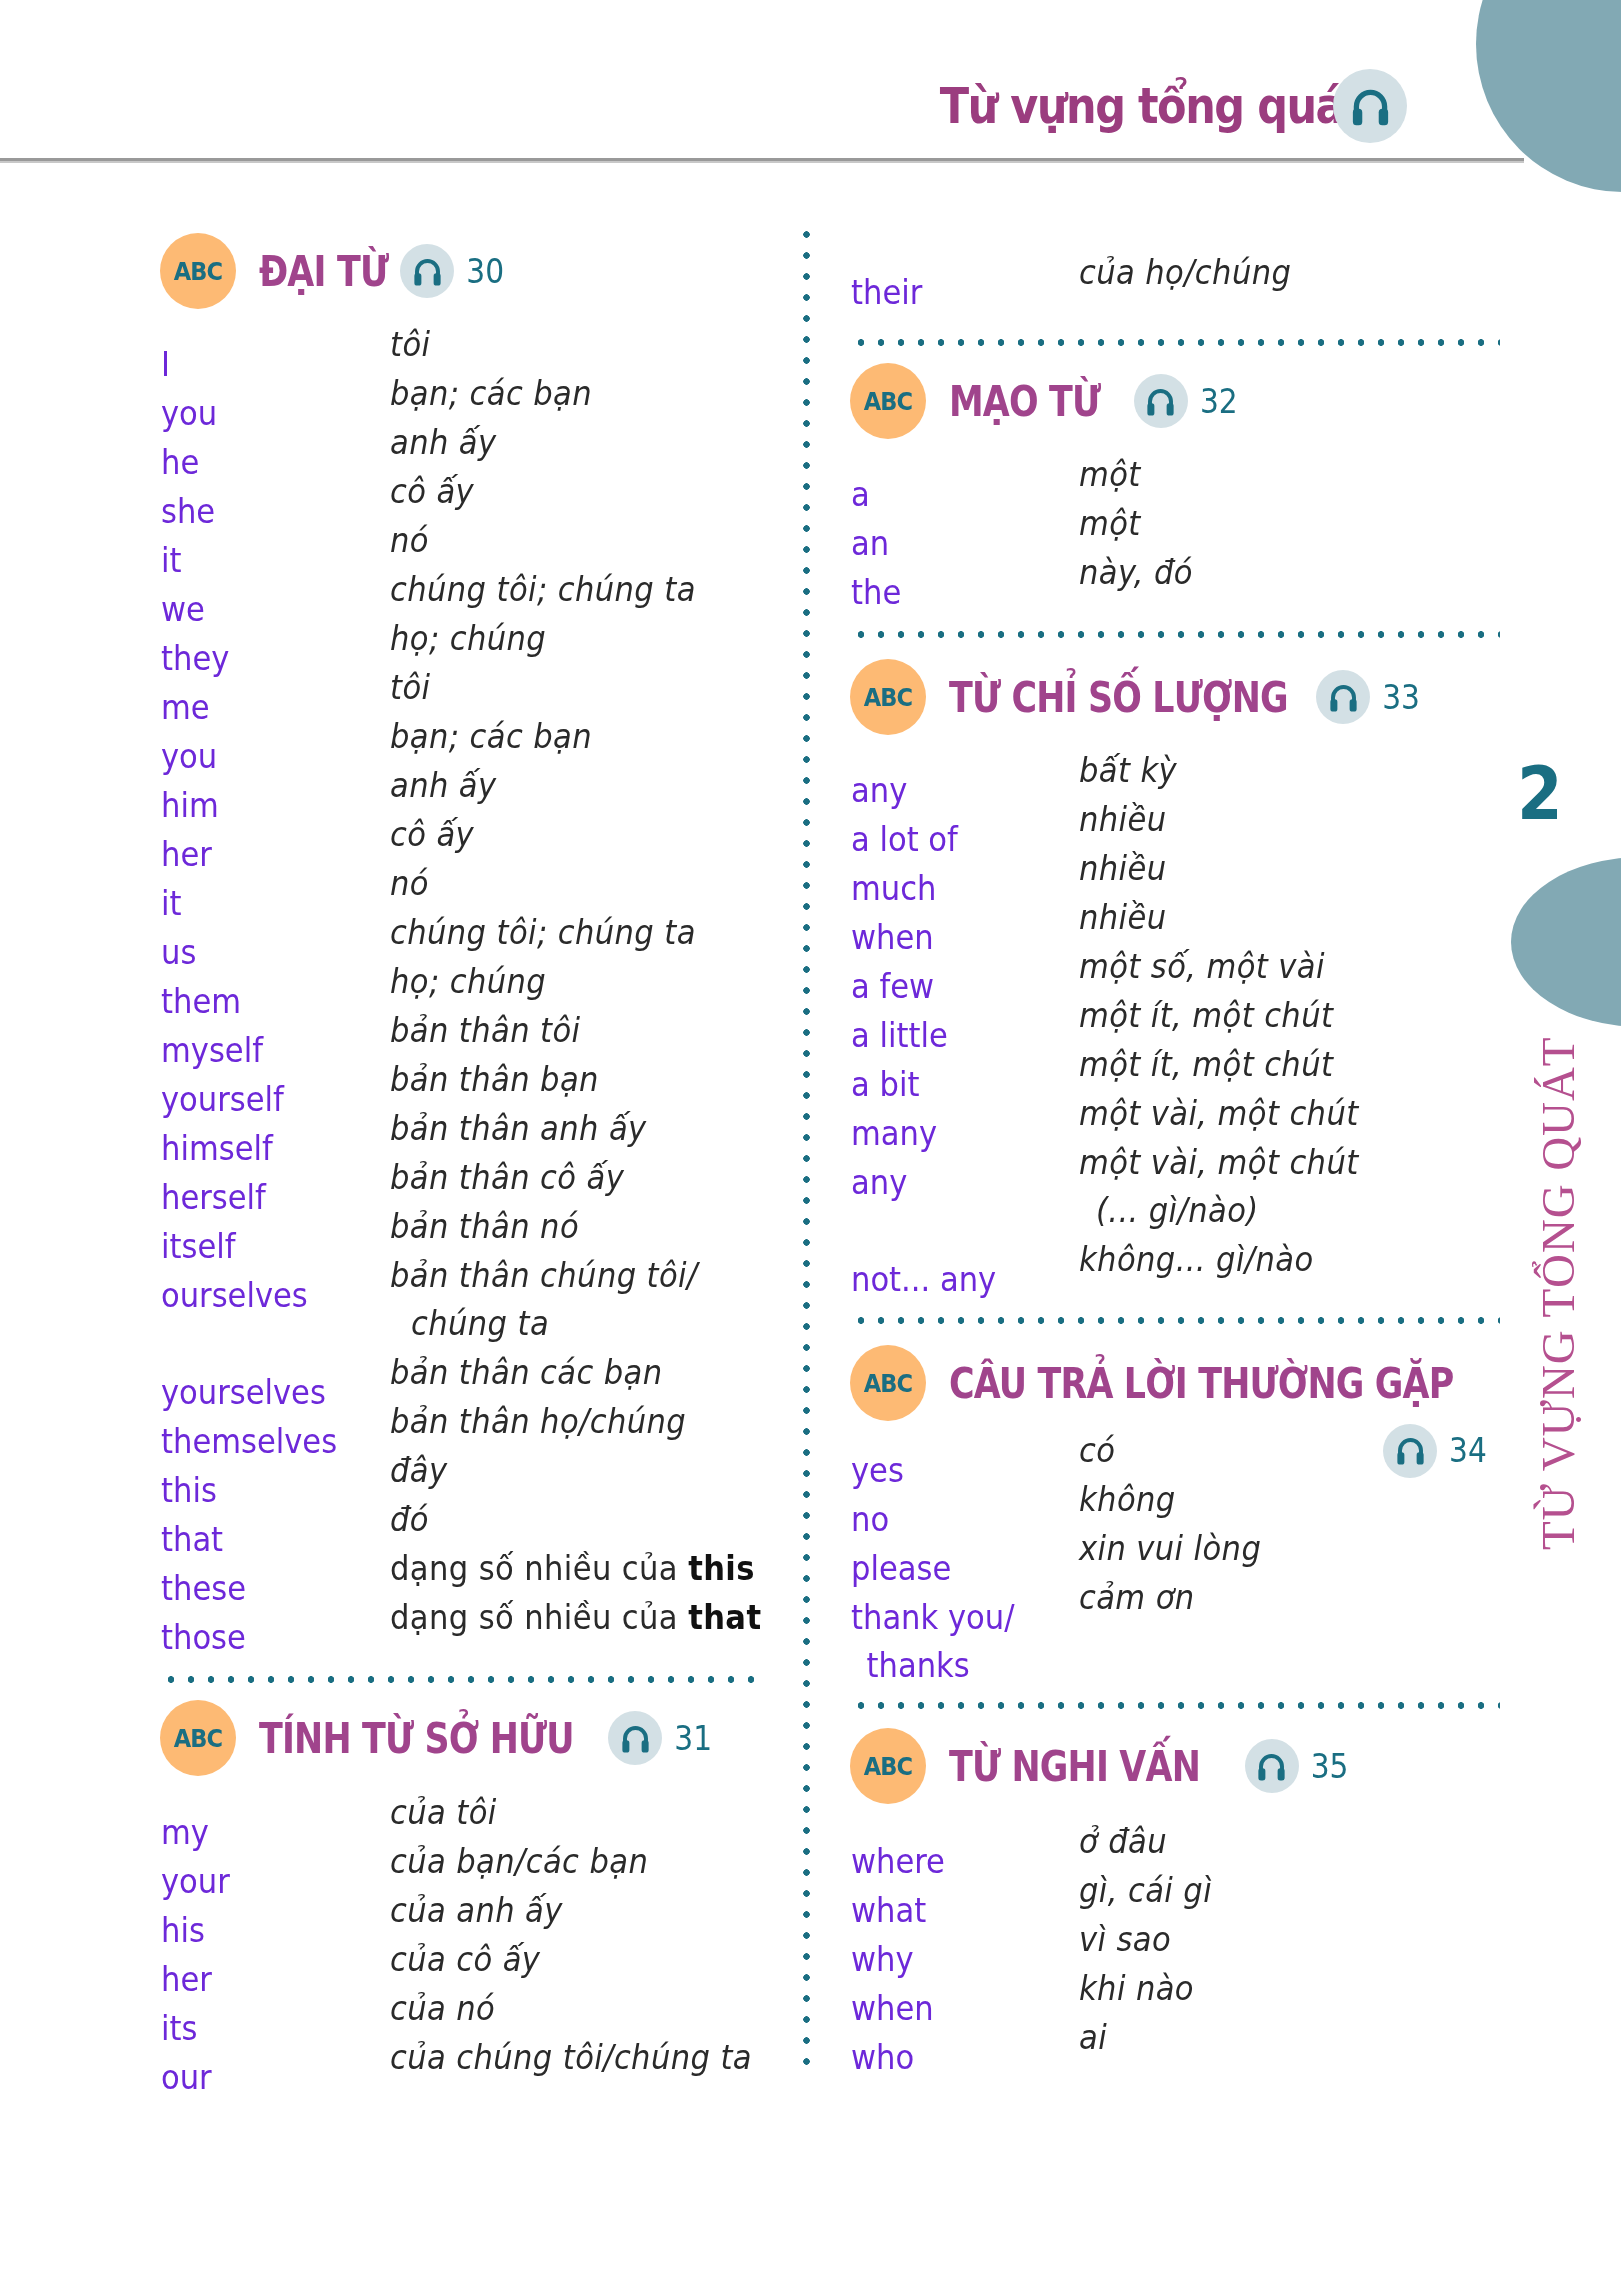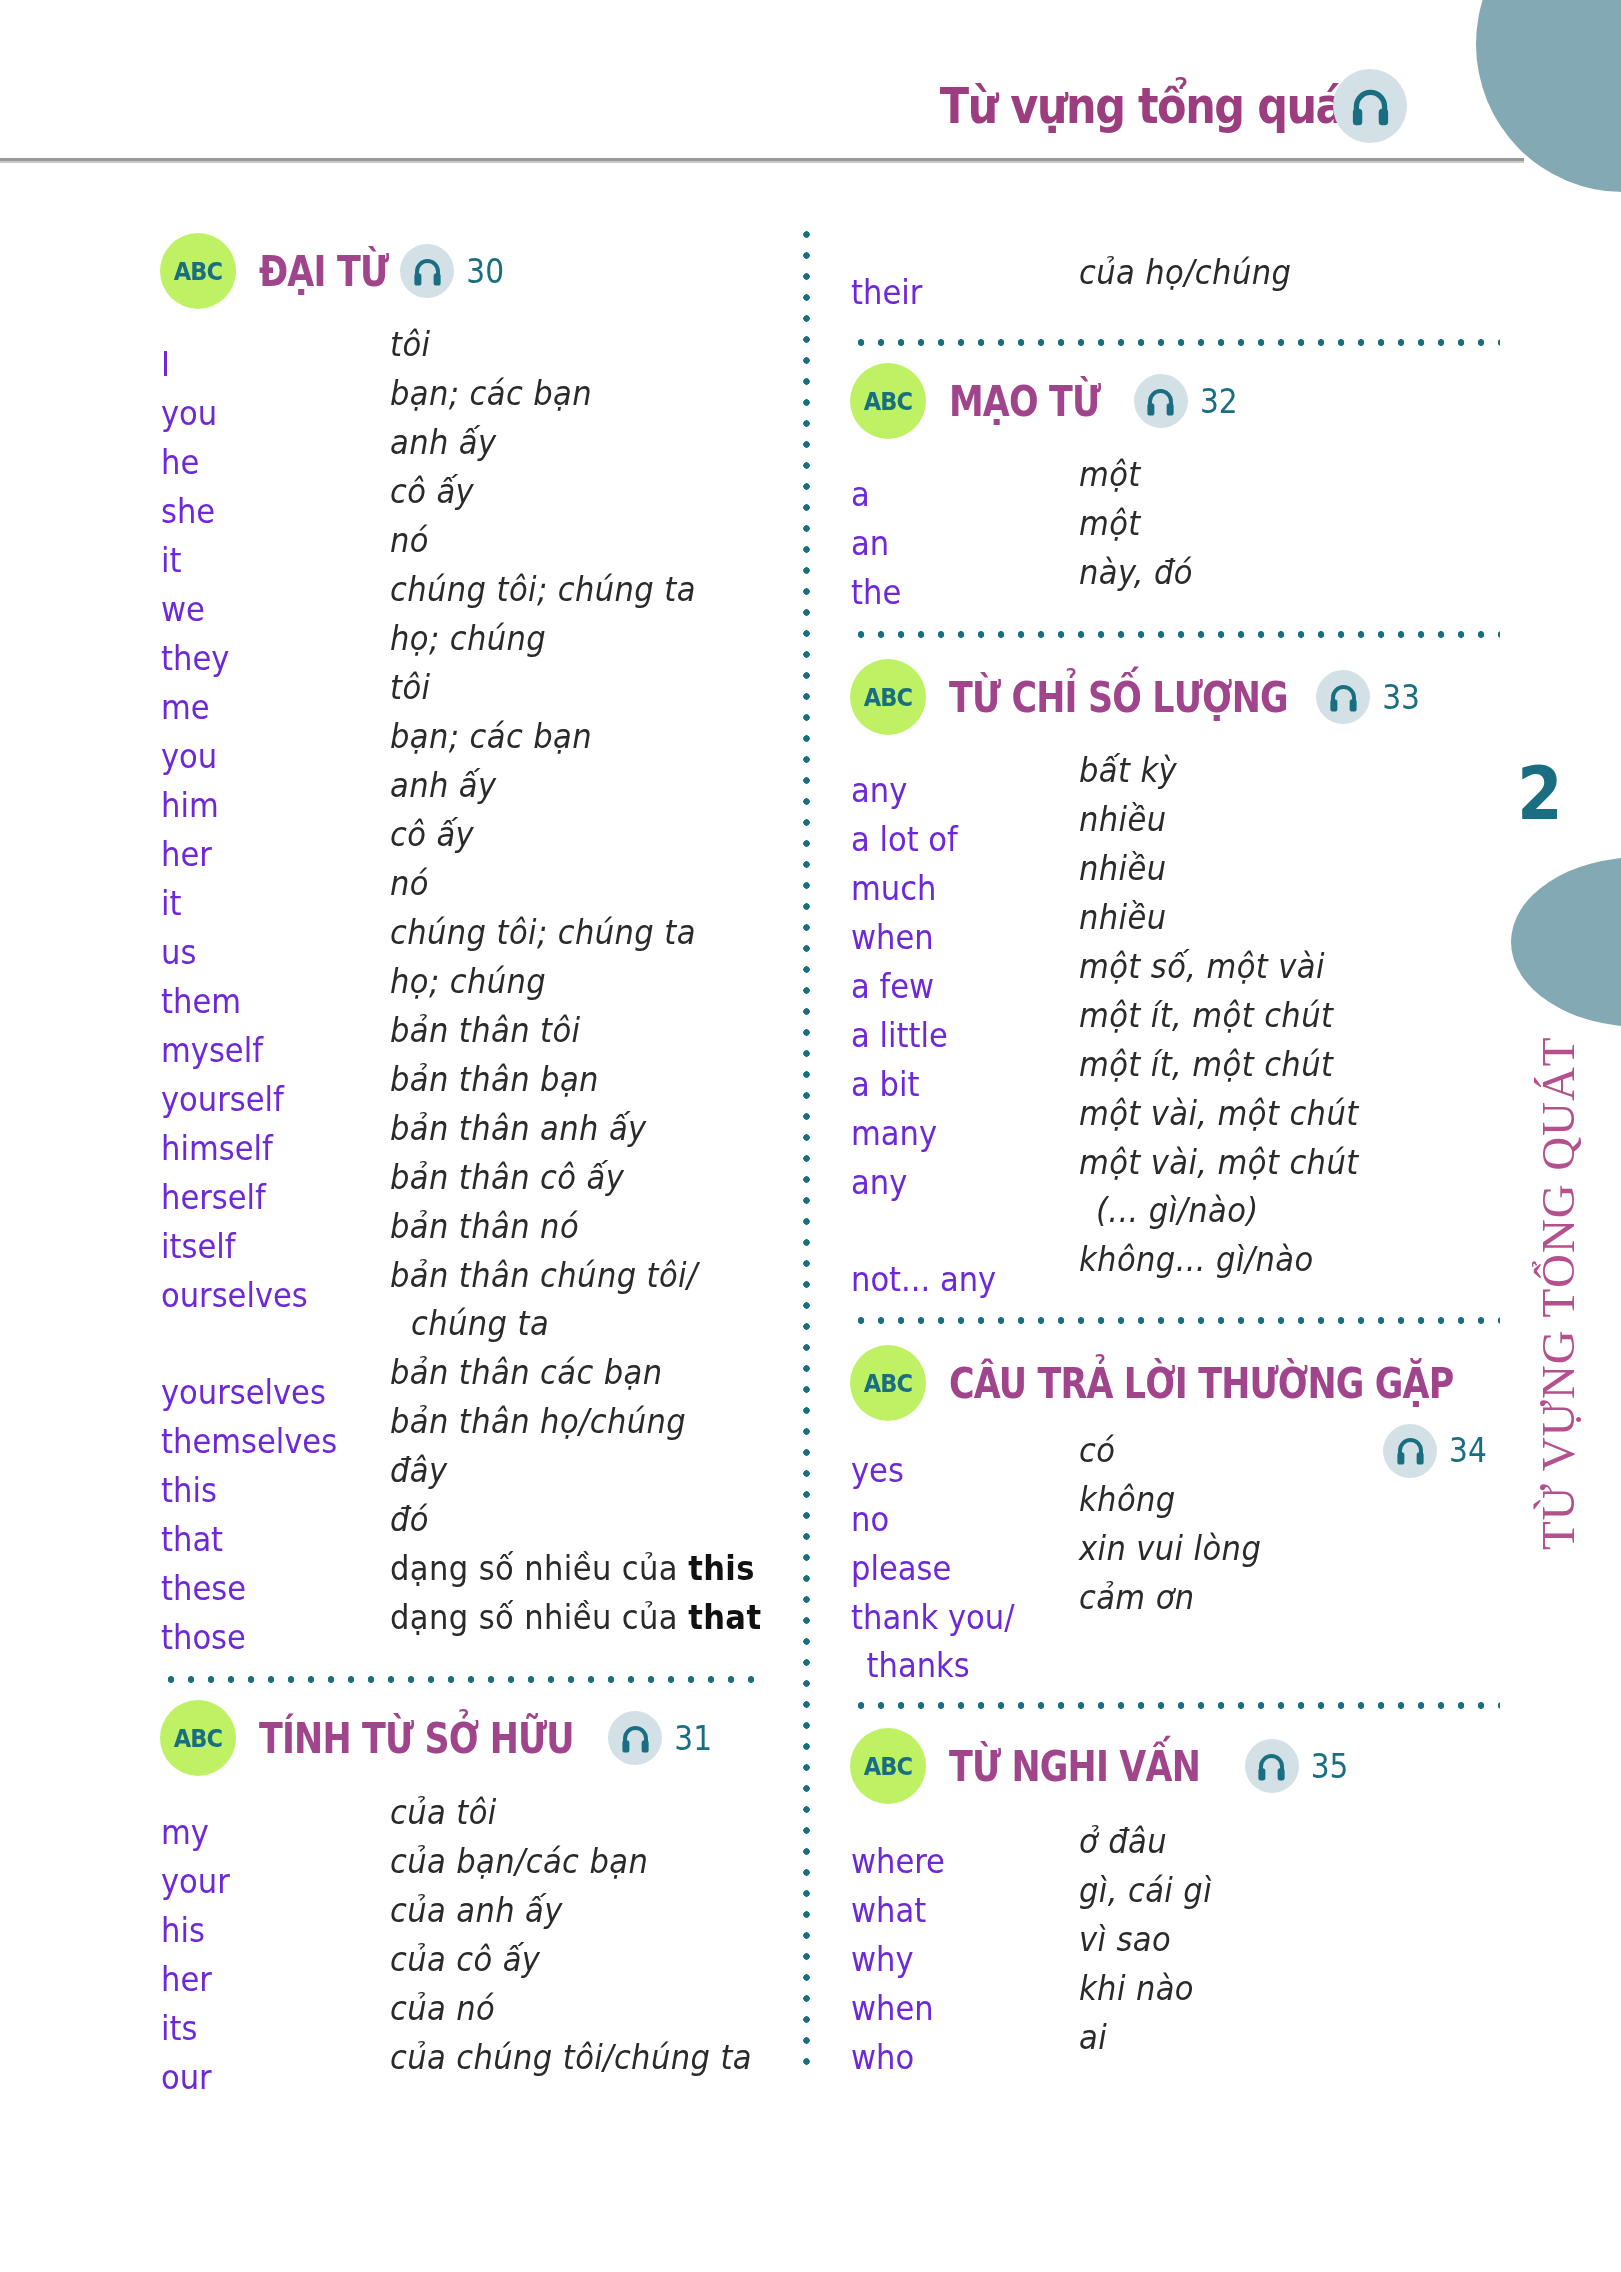--- a/index.html
+++ b/index.html
@@ -52,21 +52,21 @@
     background-size:7px 21px; background-repeat:repeat-y;
   }
   .h-sep {
     position:absolute; height:8.7px;
     background-image:radial-gradient(circle,#1a6e82 3px,transparent 3.5px);
     background-size:20px 8.7px; background-repeat:repeat-x;
   }
   
   .sec-head { position:absolute; height:78px; display:flex; align-items:center; white-space:nowrap; }
   .abc {
-    width:76px; height:76px; border-radius:50%; background:#bef264;
+    width:76px; height:76px; border-radius:50%; background:#fdba74;
     display:flex; align-items:center; justify-content:center;
     font-size:25px; font-weight:bold; color:#1a6e82; letter-spacing:-0.9px;
     flex:none;
   }
   .sec-title {
     margin-left:22.5px; font-size:43px; color:#a0448c; font-weight:600;
     letter-spacing:-0.9px; transform:scaleX(0.9); transform-origin:left center;
   }
   .hp {
     width:54px; height:54px; border-radius:50%; background:#d3e0e5; flex:none;

